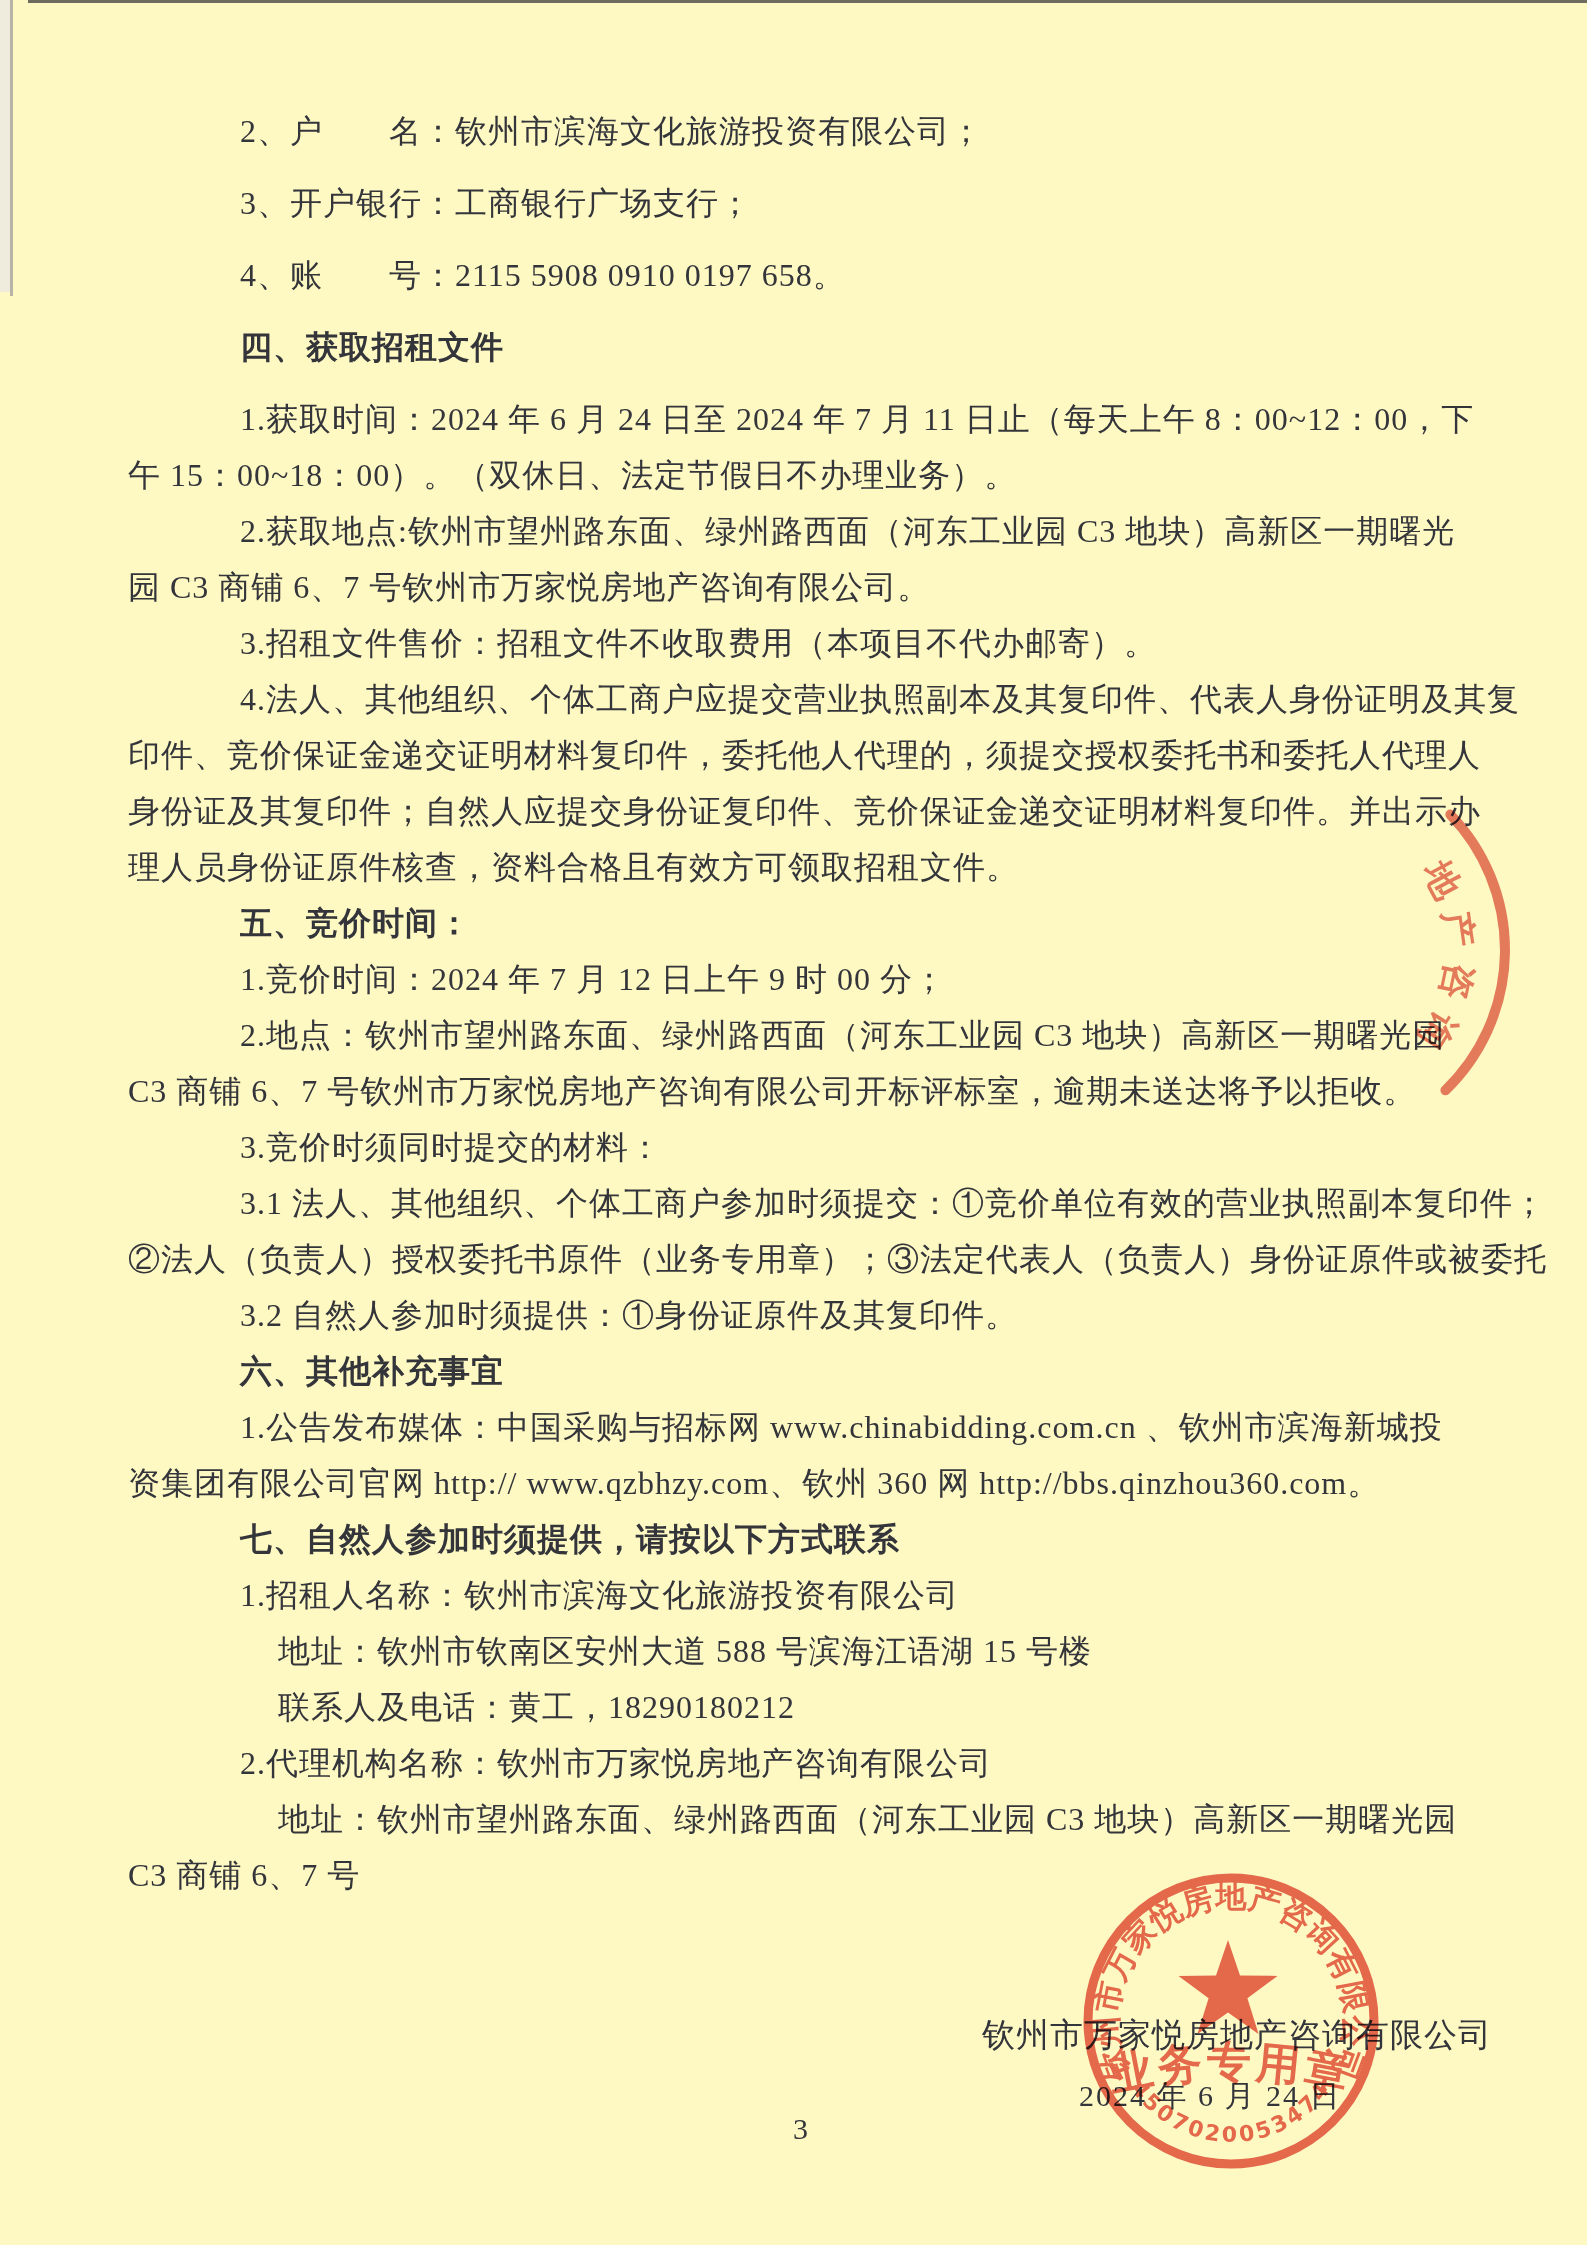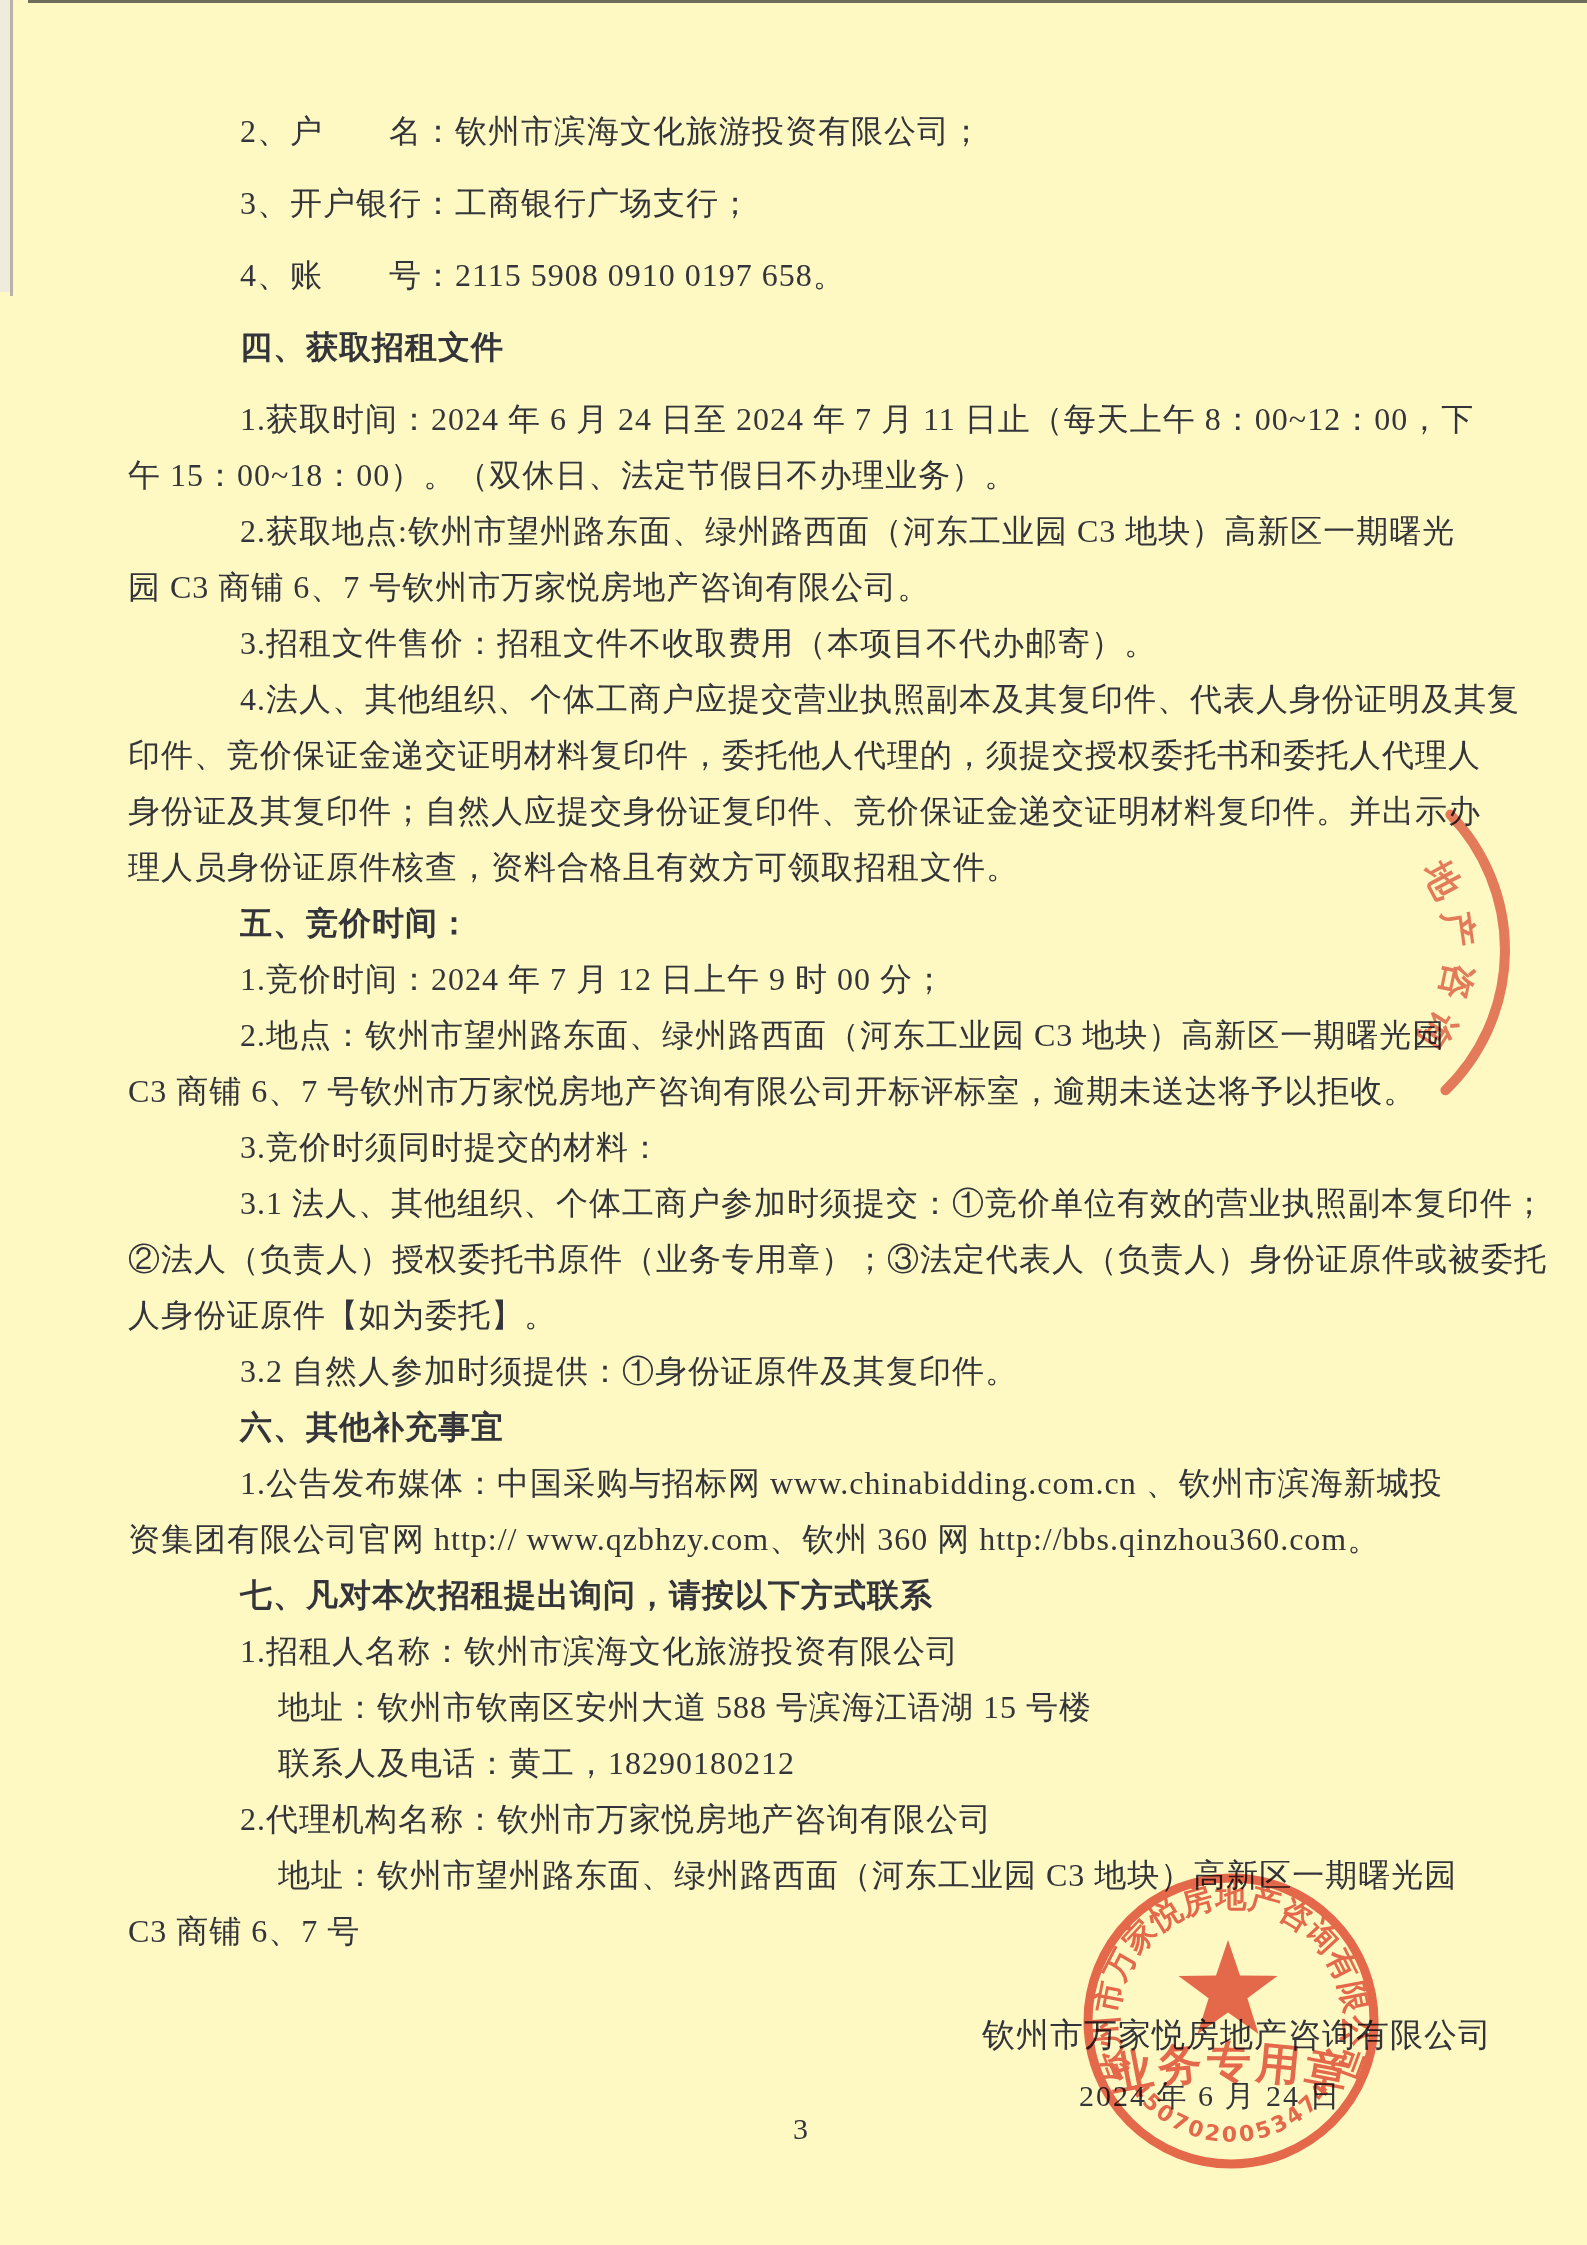--- a/index.html
+++ b/index.html
@@ -70,26 +70,25 @@
       <p class="line">印件、竞价保证金递交证明材料复印件，委托他人代理的，须提交授权委托书和委托人代理人</p>
       <p class="line">身份证及其复印件；自然人应提交身份证复印件、竞价保证金递交证明材料复印件。并出示办</p>
       <p class="line">理人员身份证原件核查，资料合格且有效方可领取招租文件。</p>
       <p class="line first bold">五、竞价时间：</p>
       <p class="line first">1.竞价时间：2024 年 7 月 12 日上午 9 时 00 分；</p>
       <p class="line first">2.地点：钦州市望州路东面、绿州路西面（河东工业园 C3 地块）高新区一期曙光园</p>
       <p class="line">C3 商铺 6、7 号钦州市万家悦房地产咨询有限公司开标评标室，逾期未送达将予以拒收。</p>
       <p class="line first">3.竞价时须同时提交的材料：</p>
       <p class="line first">3.1 法人、其他组织、个体工商户参加时须提交：①竞价单位有效的营业执照副本复印件；</p>
       <p class="line">②法人（负责人）授权委托书原件（业务专用章）；③法定代表人（负责人）身份证原件或被委托</p>
-      <p class="line">人身份证原件【如为委托】。</p>
       <p class="line first">3.2 自然人参加时须提供：①身份证原件及其复印件。</p>
       <p class="line first bold">六、其他补充事宜</p>
       <p class="line first">1.公告发布媒体：中国采购与招标网 www.chinabidding.com.cn 、钦州市滨海新城投</p>
       <p class="line">资集团有限公司官网 http:// www.qzbhzy.com、钦州 360 网 http://bbs.qinzhou360.com。</p>
-      <p class="line first bold">七、凡对本次招租提出询问，请按以下方式联系</p>
+      <p class="line first bold">七、自然人参加时须提供，请按以下方式联系</p>
       <p class="line first">1.招租人名称：钦州市滨海文化旅游投资有限公司</p>
       <p class="line deep">地址：钦州市钦南区安州大道 588 号滨海江语湖 15 号楼</p>
       <p class="line deep">联系人及电话：黄工，18290180212</p>
       <p class="line first">2.代理机构名称：钦州市万家悦房地产咨询有限公司</p>
       <p class="line deep">地址：钦州市望州路东面、绿州路西面（河东工业园 C3 地块）高新区一期曙光园</p>
       <p class="line">C3 商铺 6、7 号</p>
     </div>
 
   <div class="sig-company">钦州市万家悦房地产咨询有限公司</div>
   <div class="sig-date">2024 年 6 月 24 日</div>

